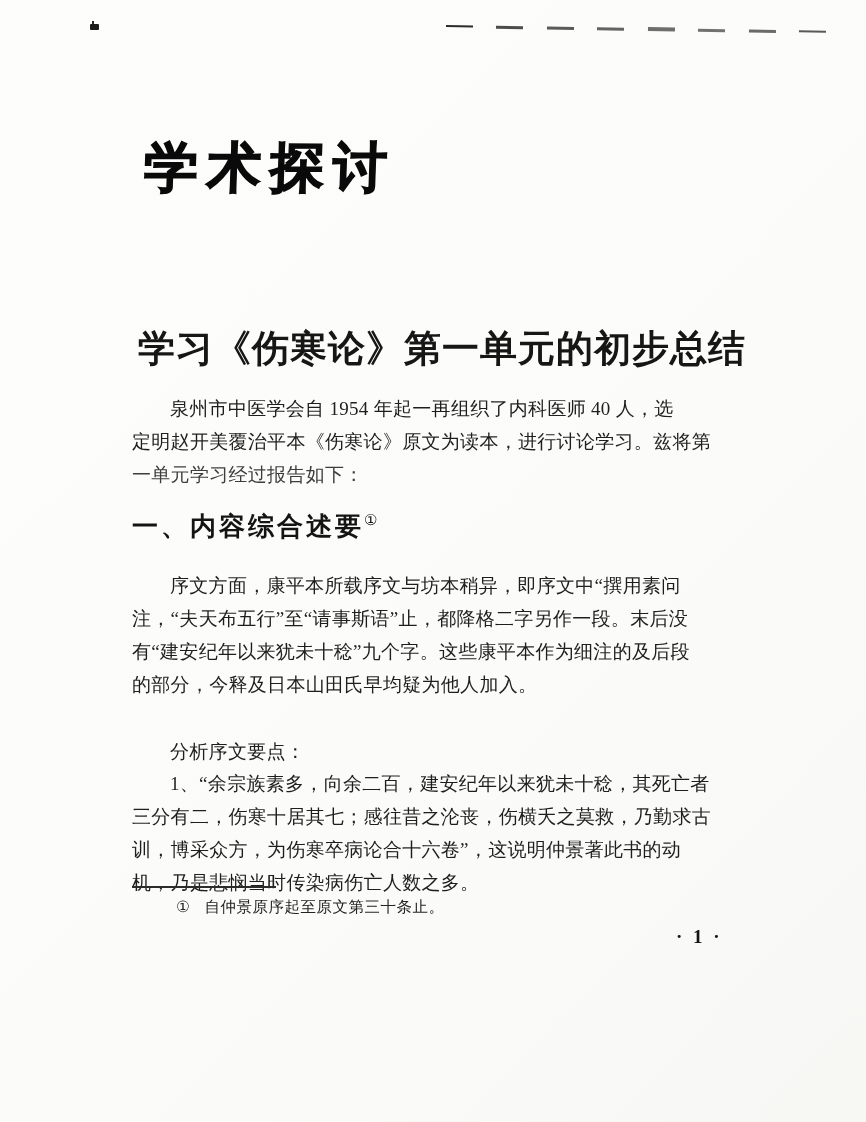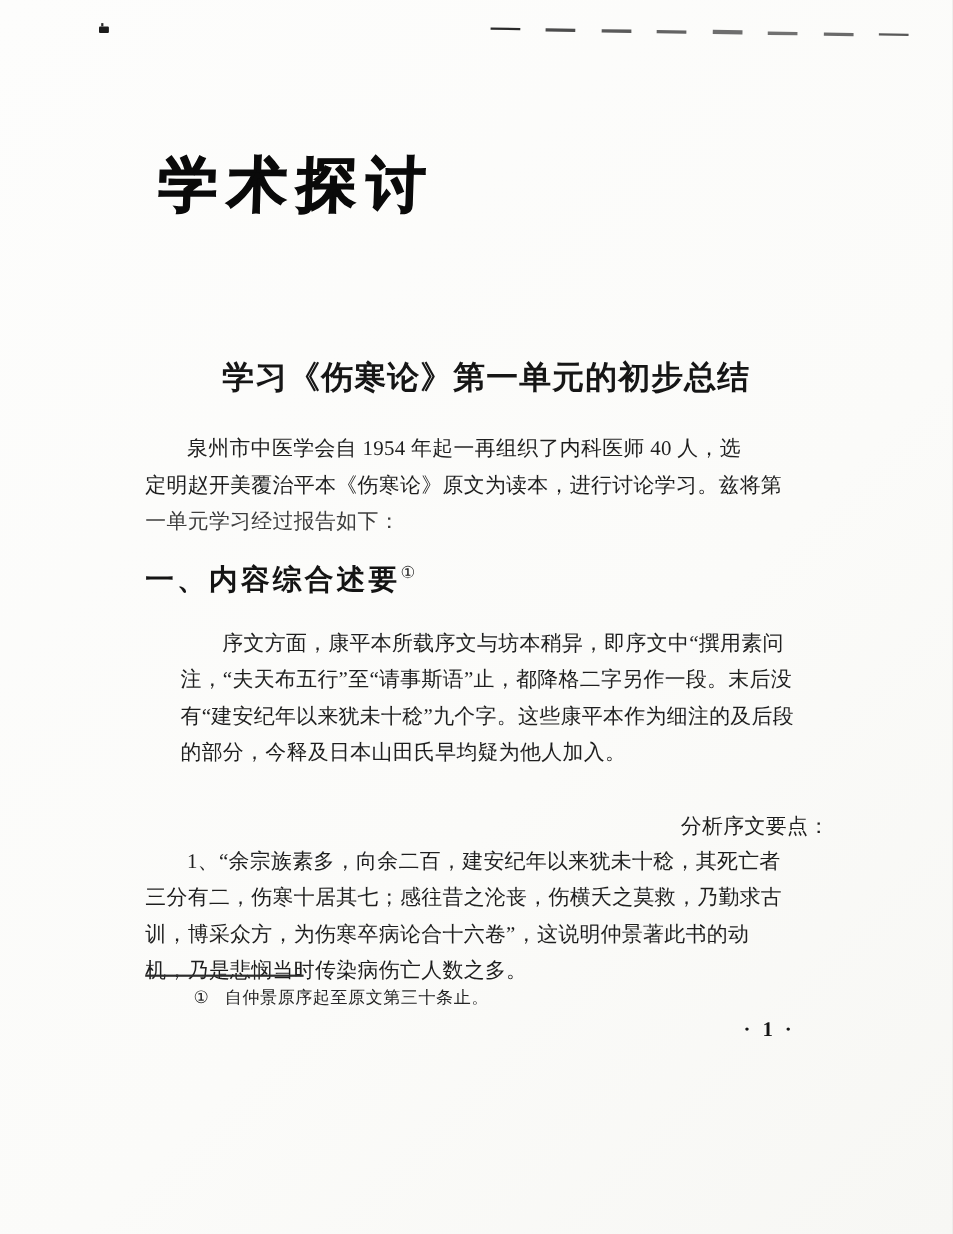--- a/index.html
+++ b/index.html
@@ -40,42 +40,42 @@
     position:absolute;left:144px;top:132px;margin:0;
     font-size:54px;font-weight:900;letter-spacing:9px;
     color:#0a0a0a;
     -webkit-text-stroke:1.2px #0a0a0a;
     transform:skewX(-2deg);
   }
   
   .article-title{
     position:absolute;left:132px;top:324px;width:620px;margin:0;
     text-align:center;
-    font-size:29px;font-weight:600;letter-spacing:1px;color:#161616;
+    font-size:37px;font-weight:600;letter-spacing:1px;color:#161616;
   }
   
   .textblock{
     position:absolute;left:132px;width:622px;
     font-size:19px;line-height:33px;letter-spacing:0.3px;
     color:#1e1e1e;
   }
   .line{white-space:nowrap;}
   .indent{text-indent:2em;}
   .faded{color:#3d3d3d;}
   .intro{top:392px;}
   .section-heading{
     position:absolute;left:132px;top:509px;width:620px;
     text-align:left;font-size:26px;font-weight:700;
     letter-spacing:3px;color:#141414;
   }
   .section-heading sup{
     font-size:15px;font-weight:400;letter-spacing:0;vertical-align:super;
   }
-  .para-preface{top:569px;margin-left:32px;}
-  .para-analyze{top:735px;text-align:right;}
+  .para-preface{top:569px;}
+  .para-analyze{top:735px;}
   .para-quote{top:767px;}
   
   .footnote-rule{
     position:absolute;left:132px;top:886px;width:144px;height:0;
     border-top:2px solid #2c2c2c;
   }
   .footnote{
     position:absolute;left:176px;top:897px;
     font-size:15.5px;color:#242424;letter-spacing:0.5px;
   }

